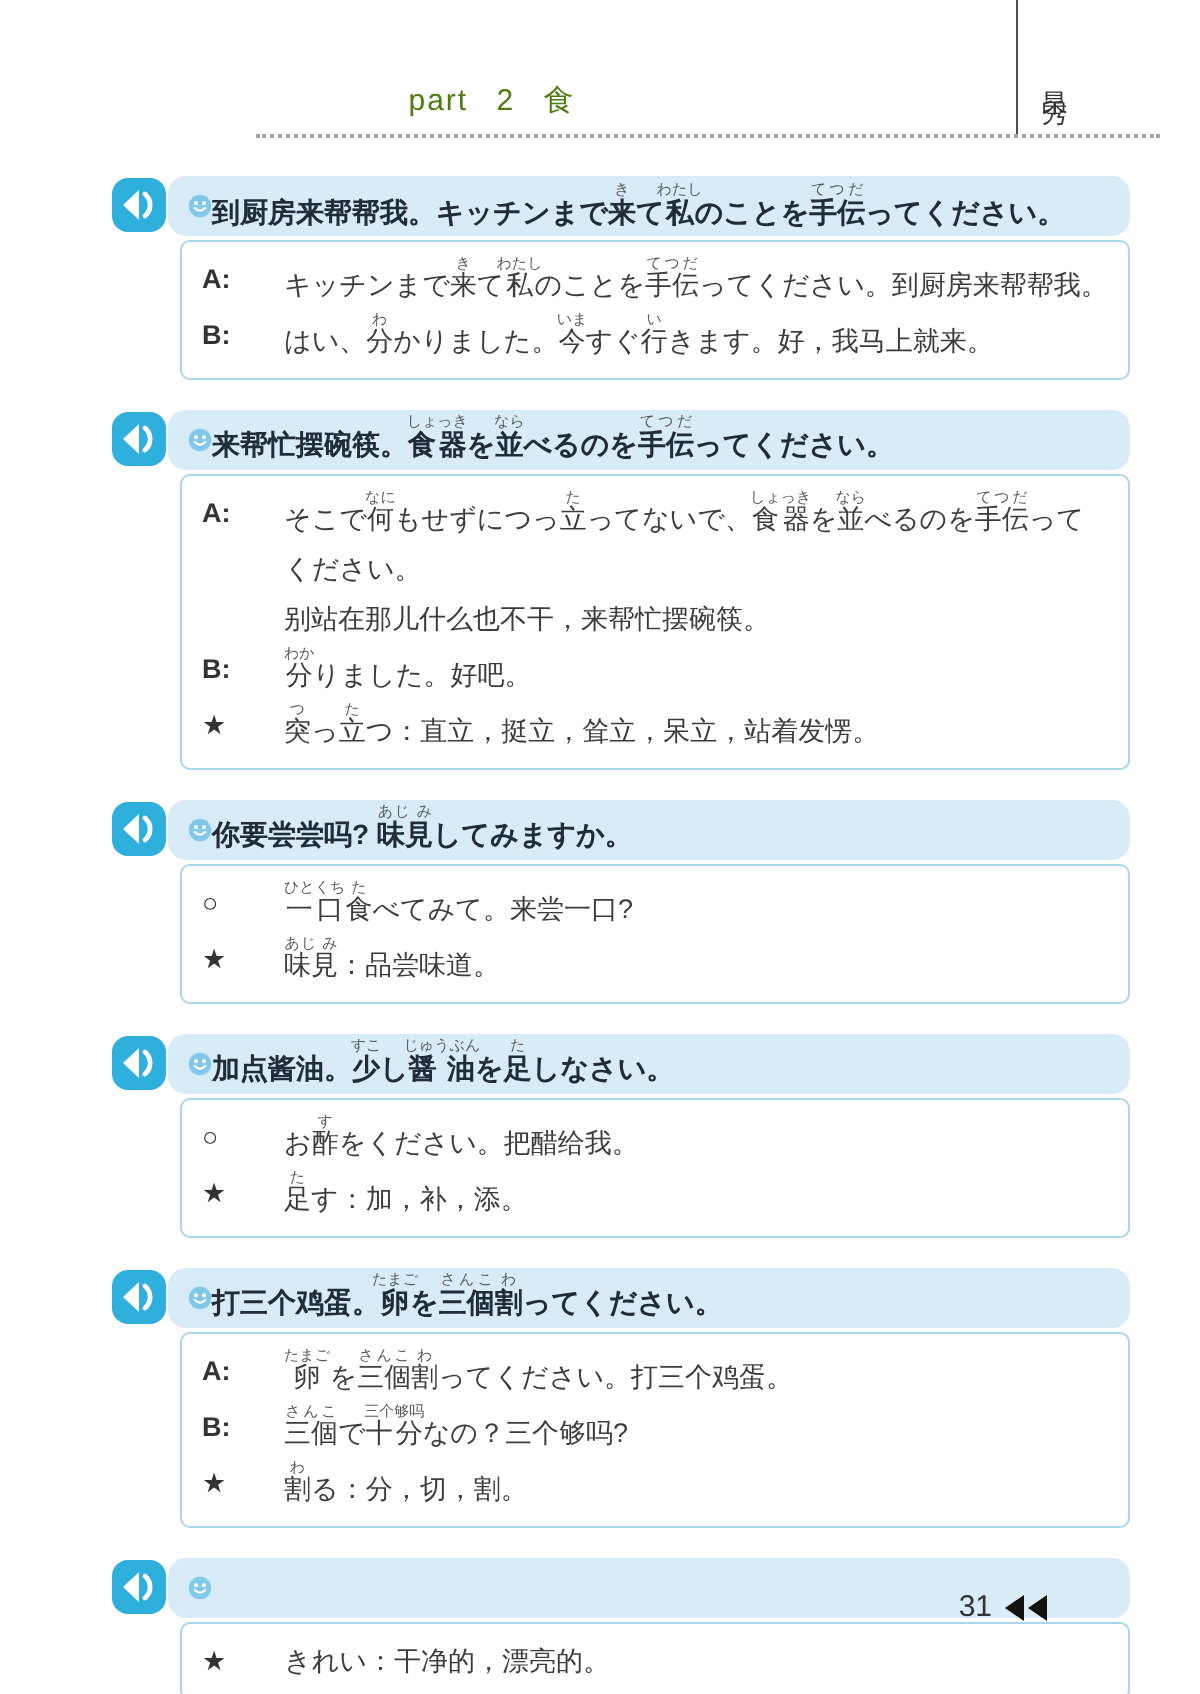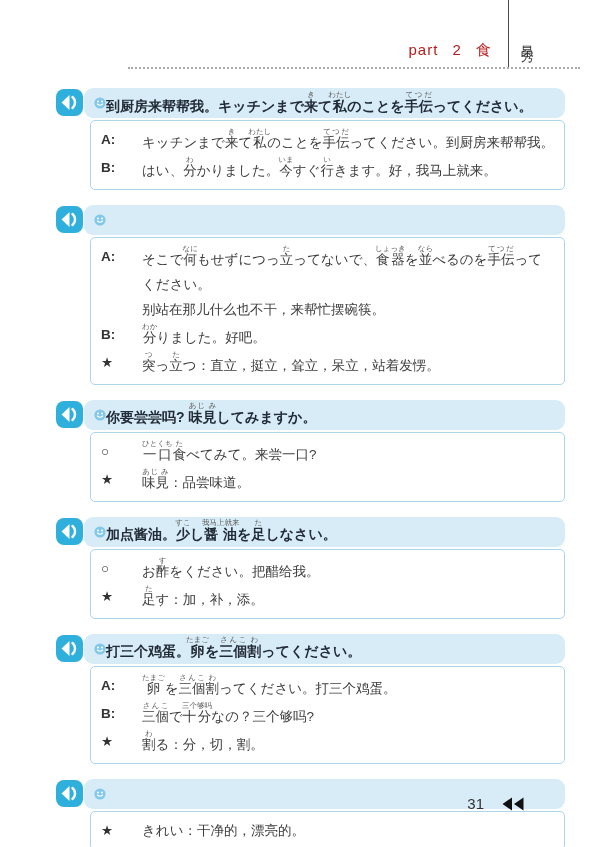--- a/index.html
+++ b/index.html
@@ -2,22 +2,22 @@
 <html><head>
 <meta charset="utf-8">
 <style>
   html,body { margin:0; padding:0; background:#fff; }
   .page {
     position:relative; width:600px; height:847px; background:#ffffff;
     font-family:"Liberation Sans", sans-serif; overflow:hidden;
   }
   
   .part-label {
-    position:absolute; top:41px; left:0; width:492px; text-align:right;
-    font-size:15px; color:#b91c1c; word-spacing:9px; letter-spacing:1px;
+    position:absolute; top:41px; left:0; width:492px; text-align:center;
+    font-size:15px; color:#4d7c0f; word-spacing:9px; letter-spacing:1px;
   }
   .vrule { position:absolute; top:0; left:508px; width:1px; height:68px; background:#4c4c4c; }
   .brand {
     position:absolute; top:35px; left:518px; writing-mode:vertical-rl;
     font-size:13px; letter-spacing:4px; color:#333;
   }
   .dotted { position:absolute; top:67px; left:128px; width:452px; border-top:2px dotted #a8a8a8; }
   
   #sections { position:absolute; top:88px; left:56px; width:509px; }
   .sec { display:flex; margin-bottom:15px; }
@@ -36,21 +36,21 @@
   }
   .line { display:flex; line-height:1.85; }
   .lbl { flex:0 0 21px; color:#333; }
   .lbl.ab { font-weight:bold; }
   .txt { flex:1; min-width:0;margin-left:20px; }
   ruby { ruby-position:over; }
   rt { font-size:7.5px; color:#5a5a5a; font-weight:normal; line-height:1; }
   
   .footer {
     position:absolute; top:795px; left:0; width:524px;
-    display:flex; justify-content:flex-end; align-items:center; gap:18px;
+    display:flex; justify-content:flex-end; align-items:center; gap:6px;
     font-size:15px; color:#333;
   }
 </style>
 </head>
 <body>
 
 <div class="page">
 
   <div class="part-label">part 2 食</div>
   <div class="vrule"></div>
@@ -98,20 +98,21 @@
       </svg>
     </div>
     <div class="sec-body">
       <div class="sec-title">
         <svg class="smiley" width="12" height="12" viewBox="0 0 12 12">
           <circle cx="6" cy="6" r="5.6" fill="#82c8e8"></circle>
           <circle cx="4" cy="4.6" r="1" fill="#ffffff"></circle>
           <circle cx="8" cy="4.6" r="1" fill="#ffffff"></circle>
           <path d="M3.4,7 Q6,9.6 8.6,7" stroke="#ffffff" stroke-width="1.1" fill="none" stroke-linecap="round"></path>
         </svg>
+        <span class="title-text">来帮忙摆碗筷。<ruby>食器<rt>しょっき</rt></ruby>を<ruby>並<rt>なら</rt></ruby>べるのを<ruby>手伝<rt>てつだ</rt></ruby>ってください。</span>
       </div>
       <div class="sec-box">
             <div class="line">
               <span class="lbl ab">A:</span>
               <span class="txt">そこで<ruby>何<rt>なに</rt></ruby>もせずにつっ<ruby>立<rt>た</rt></ruby>ってないで、<ruby>食器<rt>しょっき</rt></ruby>を<ruby>並<rt>なら</rt></ruby>べるのを<ruby>手伝<rt>てつだ</rt></ruby>ってください。</span>
             </div>
             <div class="line">
               <span class="lbl"></span>
               <span class="txt">别站在那儿什么也不干，来帮忙摆碗筷。</span>
             </div>
@@ -167,21 +168,21 @@
       </svg>
     </div>
     <div class="sec-body">
       <div class="sec-title">
         <svg class="smiley" width="12" height="12" viewBox="0 0 12 12">
           <circle cx="6" cy="6" r="5.6" fill="#82c8e8"></circle>
           <circle cx="4" cy="4.6" r="1" fill="#ffffff"></circle>
           <circle cx="8" cy="4.6" r="1" fill="#ffffff"></circle>
           <path d="M3.4,7 Q6,9.6 8.6,7" stroke="#ffffff" stroke-width="1.1" fill="none" stroke-linecap="round"></path>
         </svg>
-        <span class="title-text">加点酱油。<ruby>少<rt>すこ</rt></ruby>し<ruby>醤油<rt>我马上就来</rt></ruby>を<ruby>足<rt>た</rt></ruby>しなさい。</span>
+        <span class="title-text">加点酱油。<ruby>少<rt>すこ</rt></ruby>し<ruby>醤油<rt>じゅうぶん</rt></ruby>を<ruby>足<rt>た</rt></ruby>しなさい。</span>
       </div>
       <div class="sec-box">
             <div class="line">
               <span class="lbl">○</span>
               <span class="txt">お<ruby>酢<rt>す</rt></ruby>をください。把醋给我。</span>
             </div>
             <div class="line">
               <span class="lbl">★</span>
               <span class="txt"><ruby>足<rt>た</rt></ruby>す：加，补，添。</span>
             </div>

